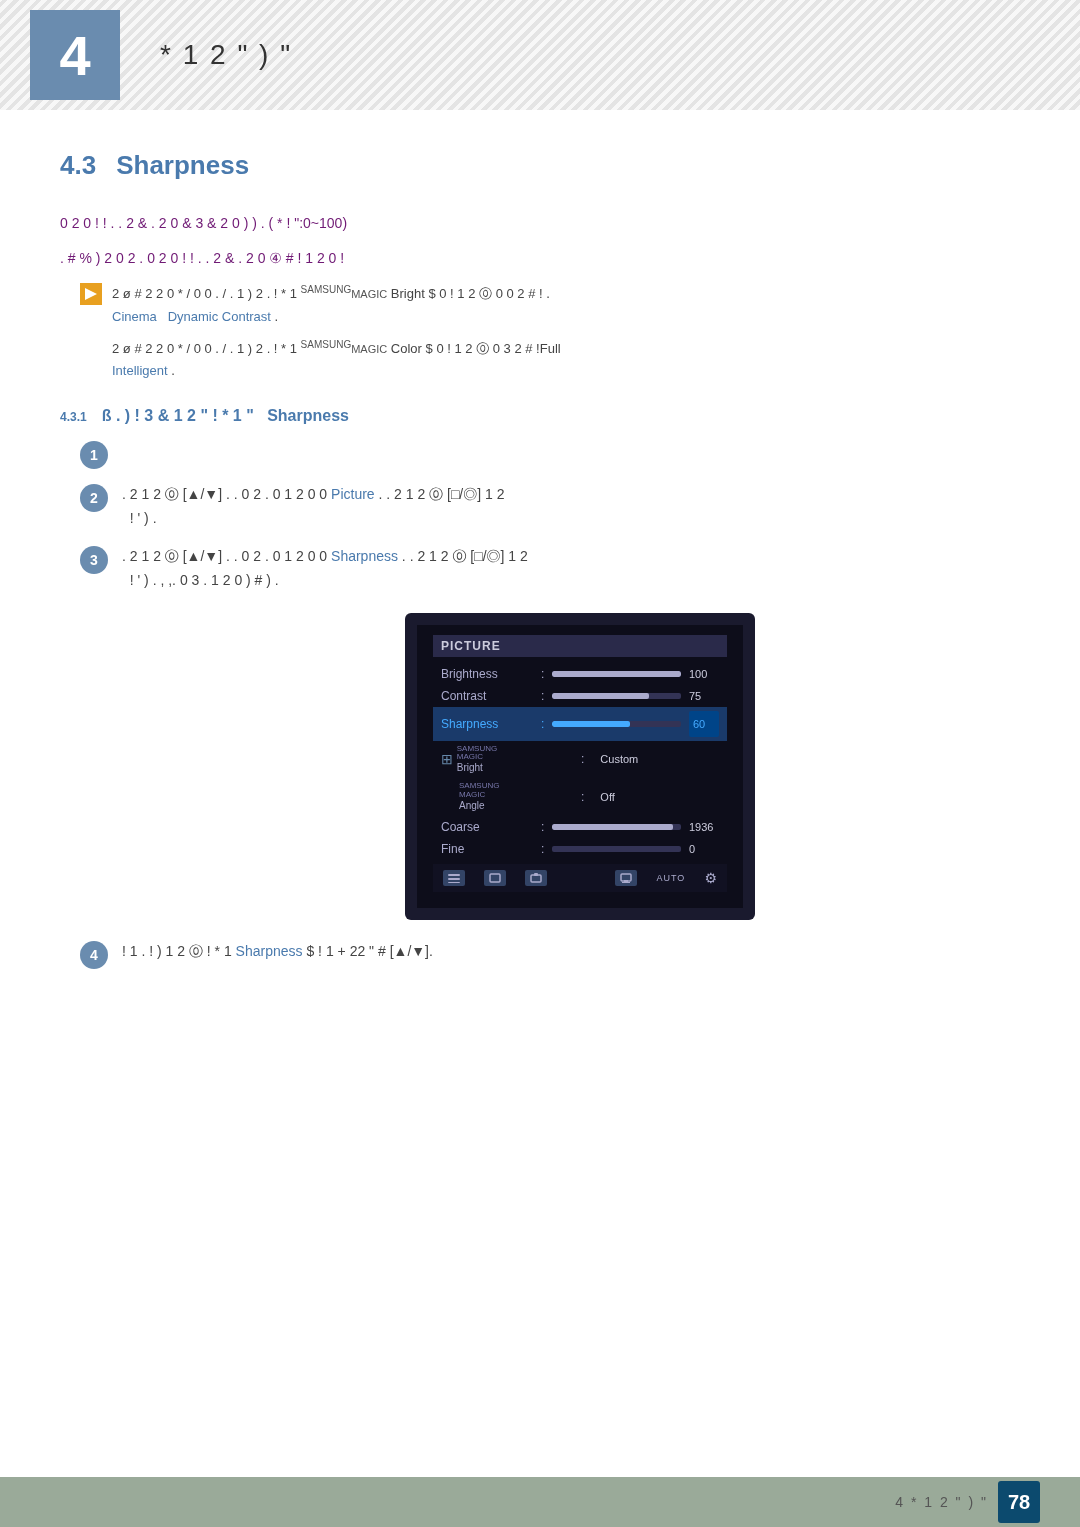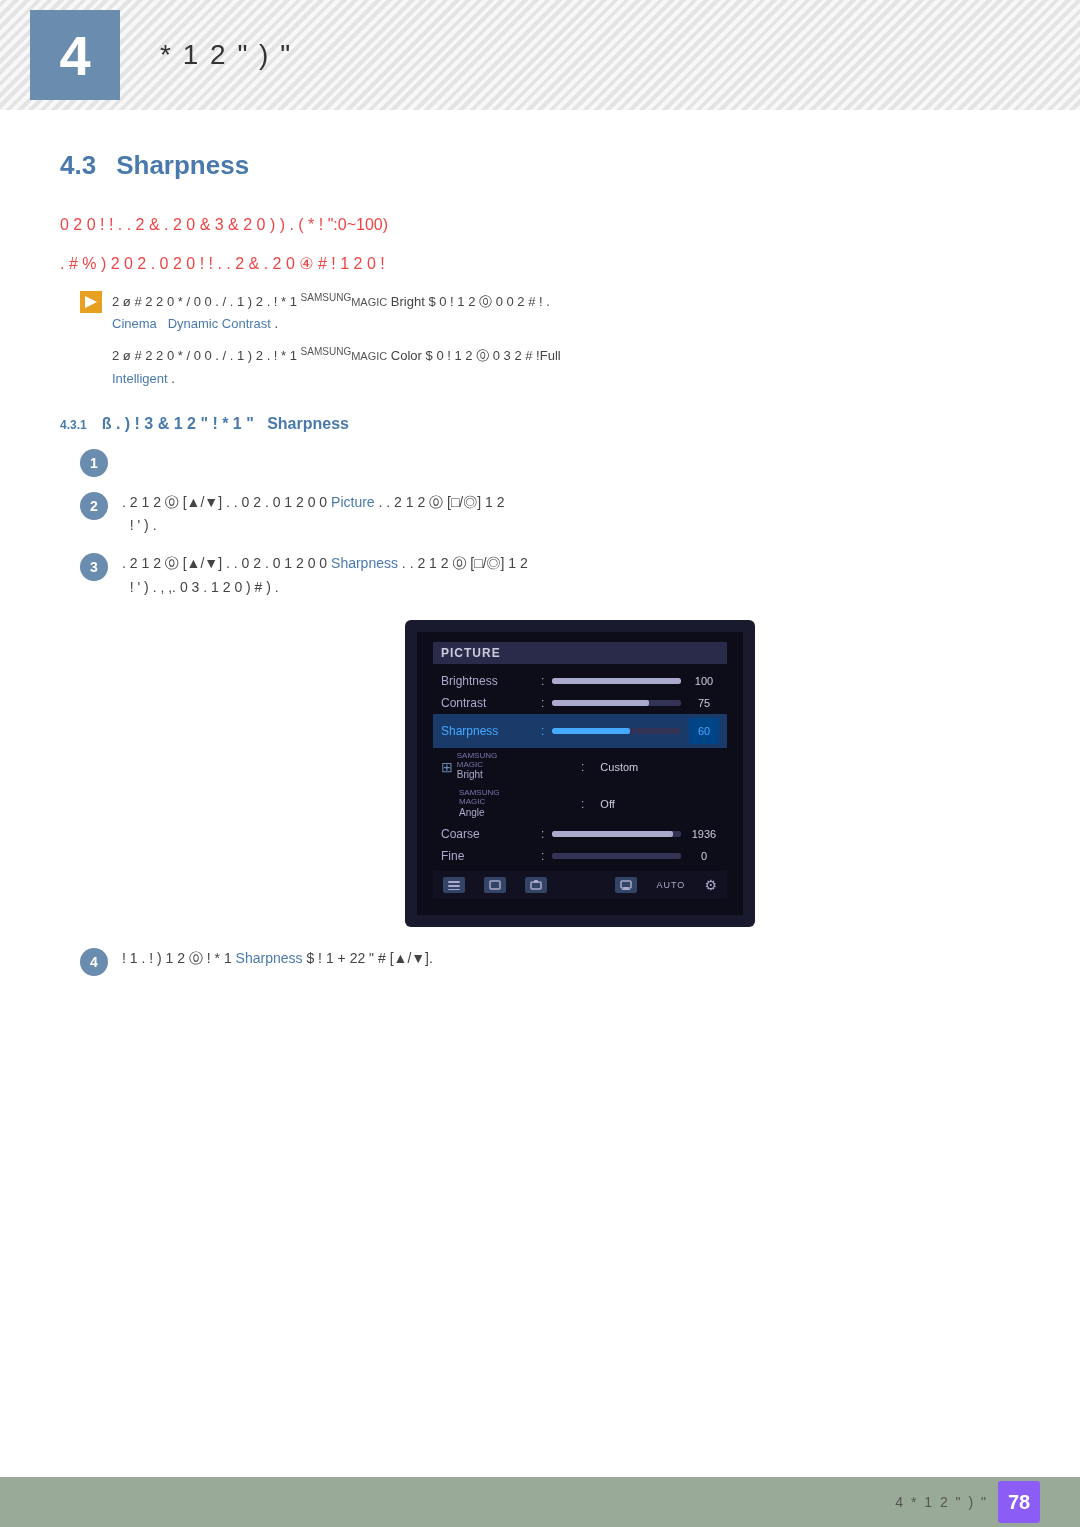--- a/index.html
+++ b/index.html
@@ -76,22 +76,22 @@
       margin-right: 20px;
     }
     .section-title {
       font-size: 26px;
       color: #4a7aad;
       font-weight: bold;
     }
 
     
     .body-text {
-      font-size: 16px;
-      color: #ef4444;
+      font-size: 14px;
+      color: #701a75;
       line-height: 1.8;
       margin-bottom: 10px;
     }
 
     .note-block {
       display: flex;
       align-items: flex-start;
       margin: 8px 0 8px 20px;
     }
     .note-icon {
@@ -236,21 +236,21 @@
       border-radius: 2px;
     }
     .menu-bar-fill.cyan {
       background: #44aaff;
     }
     .menu-value {
       color: #ccccdd;
       font-size: 11px;
       margin-left: 8px;
       min-width: 30px;
-      text-align: center;
+      text-align: left;
     }
     .menu-value.highlighted {
       color: #44aaff;
       background: #004488;
       padding: 7px 4px;
       border-radius: 2px;
     }
     .menu-text-value {
       color: #ccccdd;
       font-size: 11px;
@@ -318,21 +318,21 @@
     }
     .footer-text {
       font-size: 14px;
       color: #555;
       margin-right: 10px;
       letter-spacing: 2px;
     }
     .footer-page {
       width: 42px;
       height: 42px;
-      background: #8b5cf6;
+      background: #0c4a6e;
       color: white;
       font-size: 20px;
       font-weight: bold;
       display: flex;
       align-items: center;
       justify-content: center;
       border-radius: 3px;
     }
   </style>
 </head>

